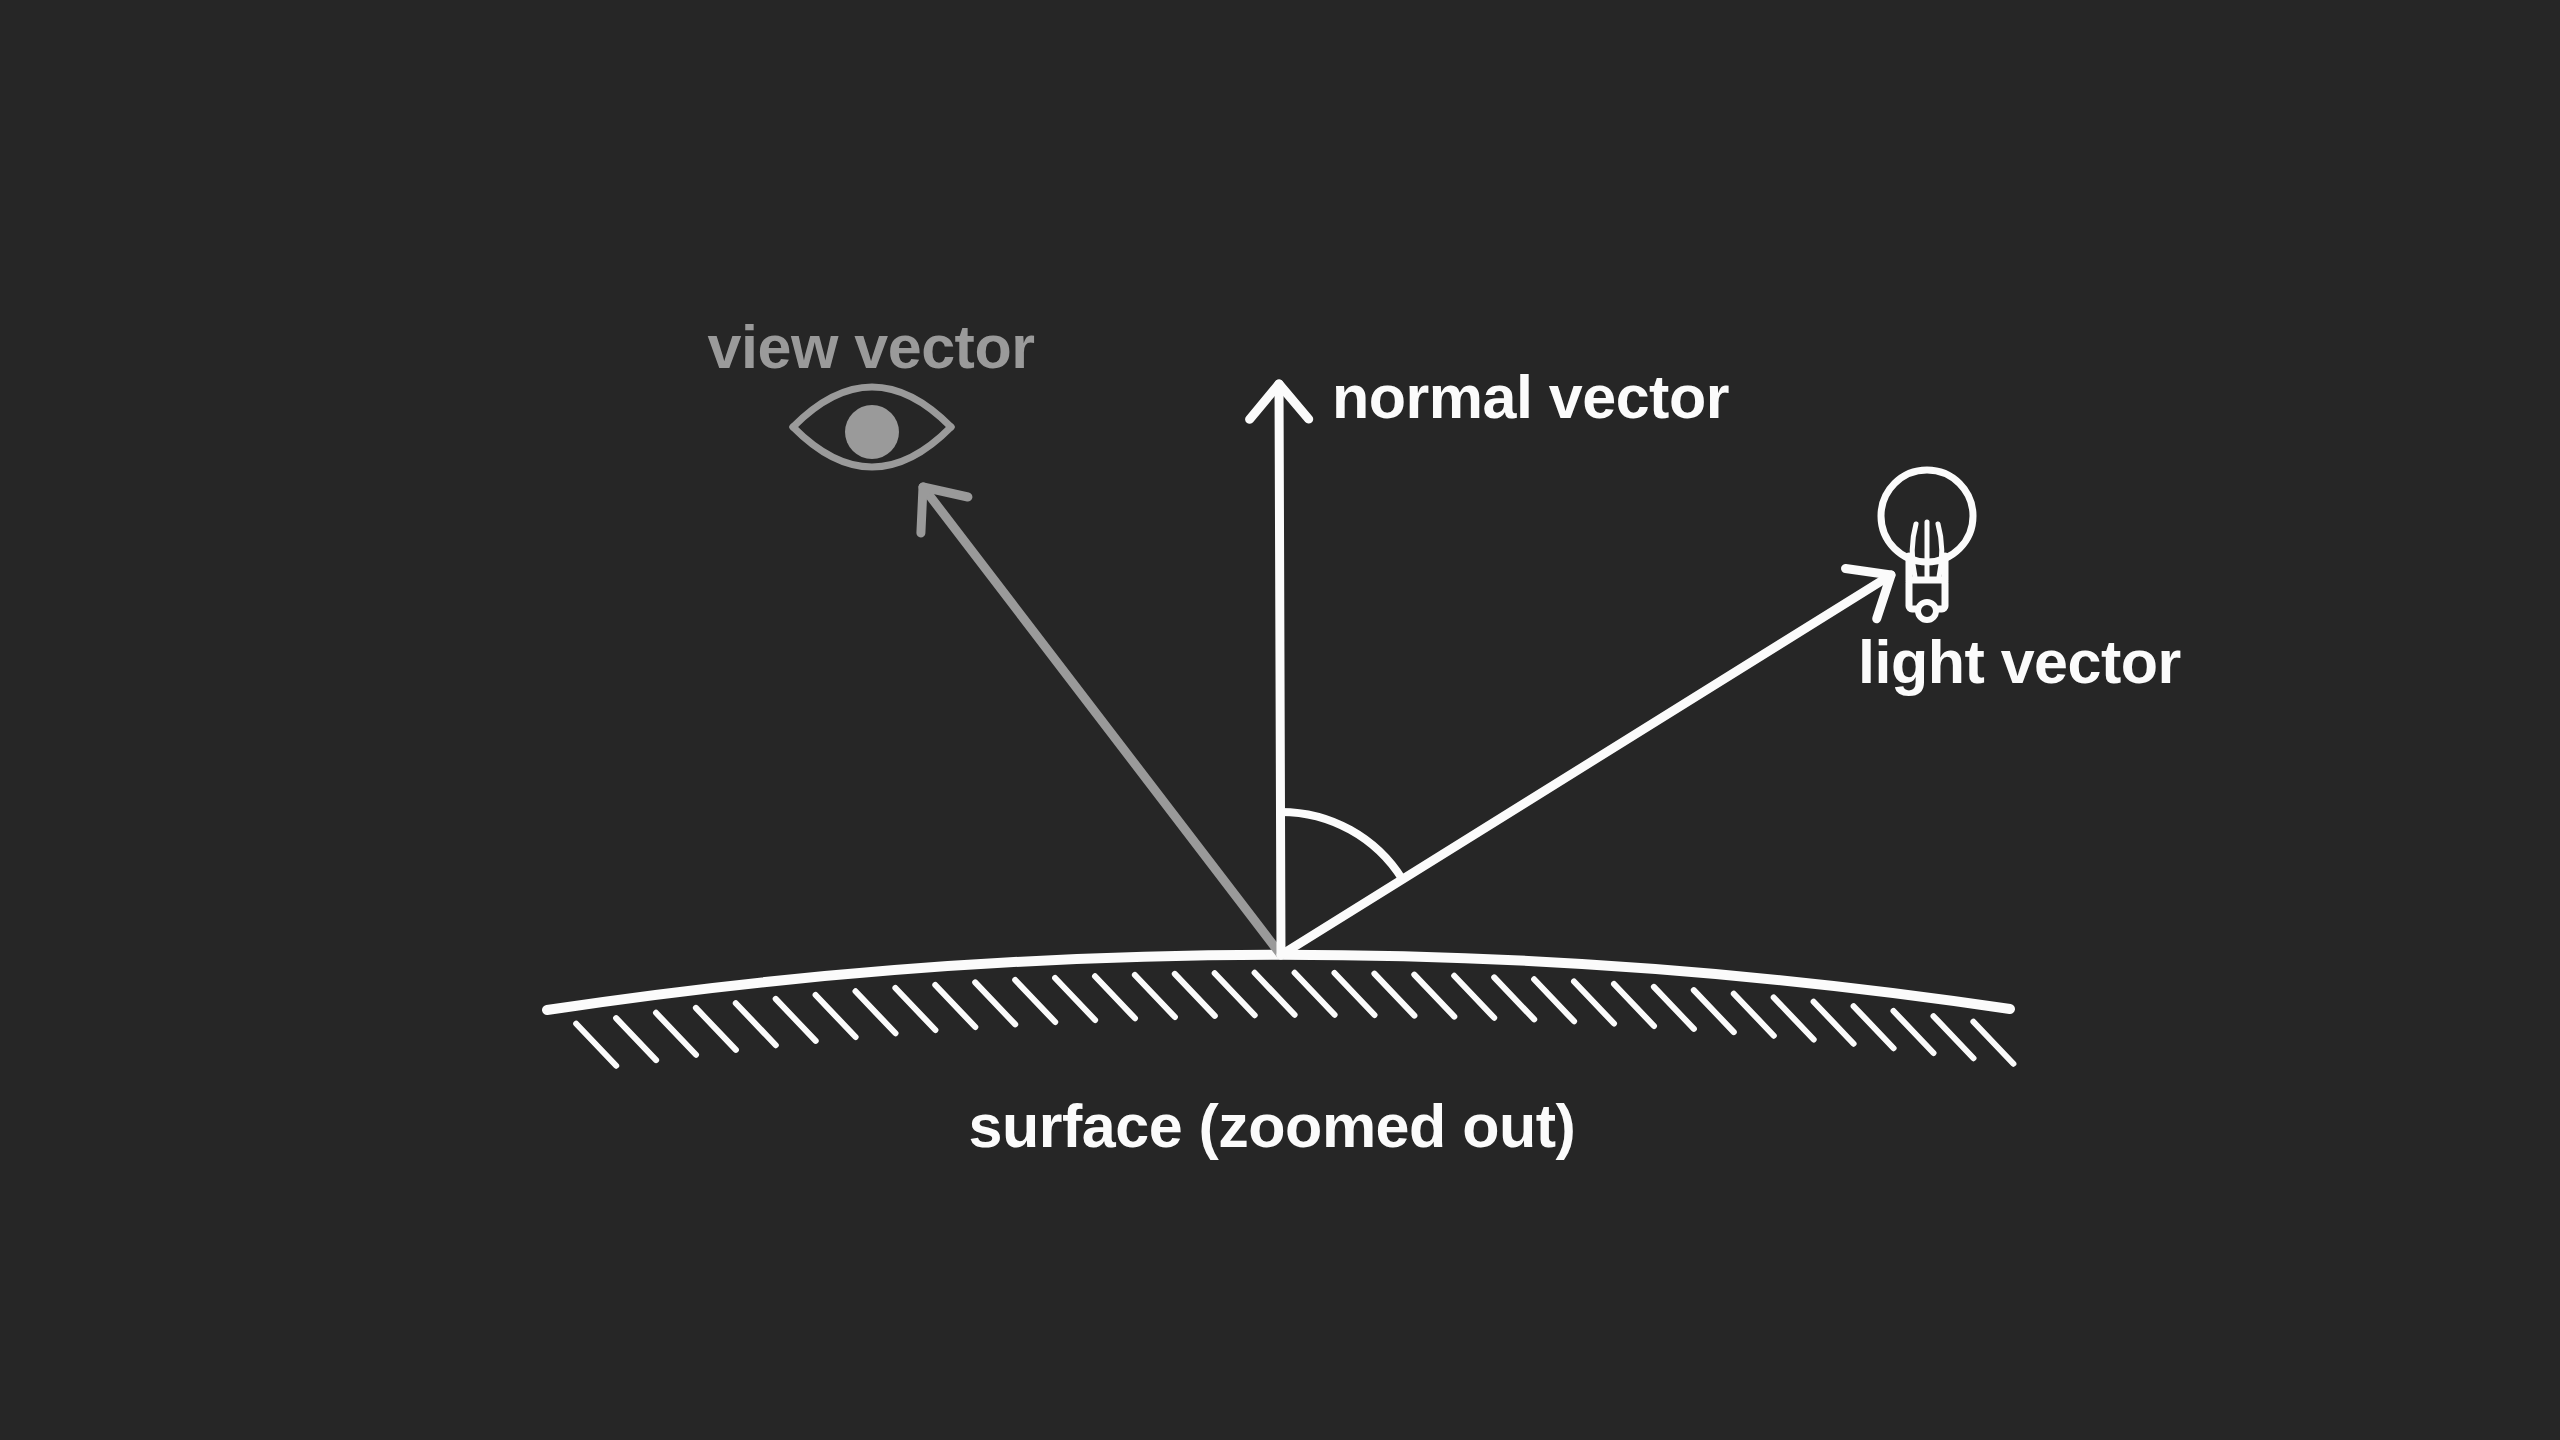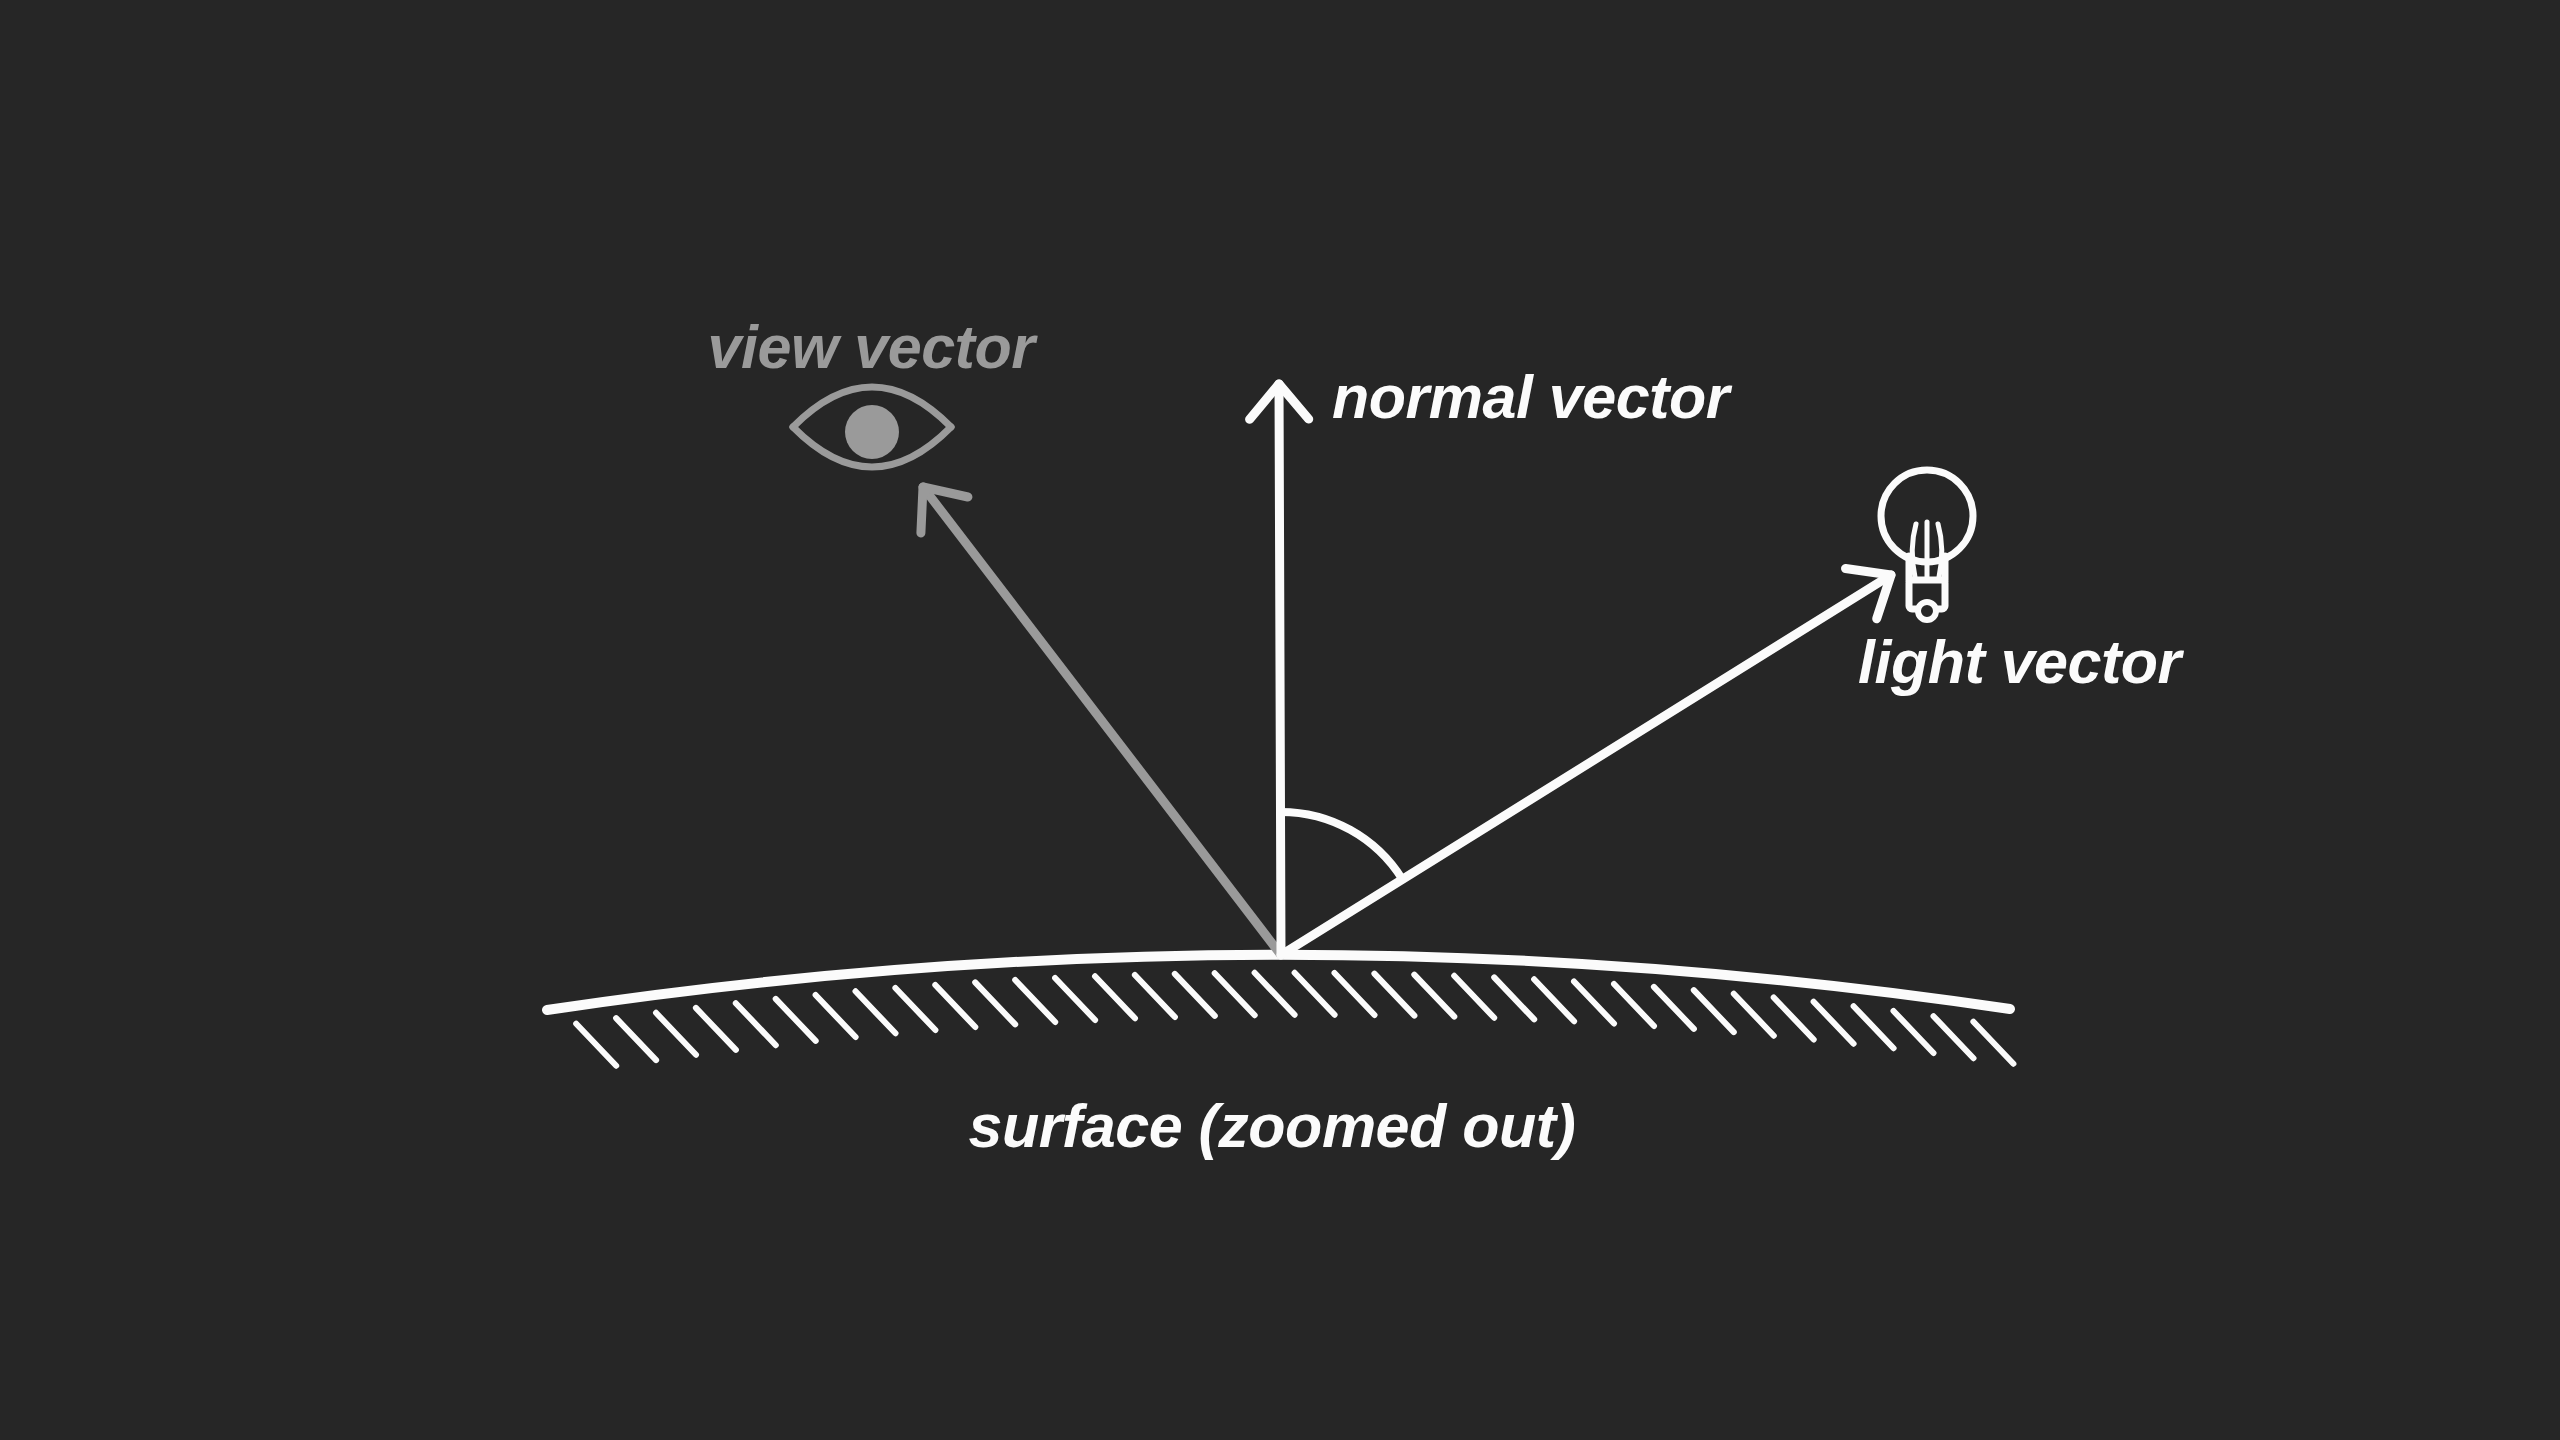--- a/index.html
+++ b/index.html
@@ -7,21 +7,21 @@
     --primary:#fbfbfb;
     --muted:#9a9a9a;
   }
   html,body{margin:0;padding:0;}
   body{
     width:2560px;height:1440px;
     background:var(--bg);
     overflow:hidden;
     font-family:"Liberation Sans", sans-serif;
   }
-  .stage{position:relative;width:2560px;height:1284px;font-style:italic;}
+  .stage{position:relative;width:2560px;height:1284px;}
   svg{display:block;position:absolute;left:0;top:0;}
   .vec-shaft{fill:none;stroke-width:9;stroke-linecap:round;}
   .vec-head{fill:none;stroke-width:9;stroke-linecap:round;stroke-linejoin:round;}
   .surface-line{fill:none;stroke:var(--primary);stroke-width:10;stroke-linecap:round;}
   .hatch-line{stroke:var(--primary);stroke-width:6;stroke-linecap:round;}
   .angle-arc{fill:none;stroke:var(--primary);stroke-width:8;stroke-linecap:round;}
   .icon-stroke-muted{fill:none;stroke:var(--muted);stroke-width:7;stroke-linecap:round;}
   .icon-stroke-primary{fill:none;stroke:var(--primary);stroke-width:7;stroke-linecap:round;stroke-linejoin:round;}
   .icon-stroke-thin{fill:none;stroke:var(--primary);stroke-width:5;stroke-linecap:round;}
   .lbl{

